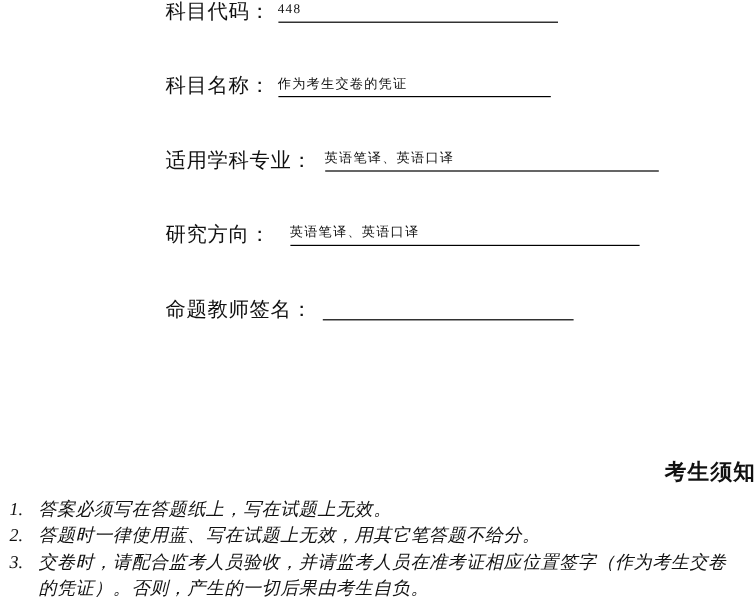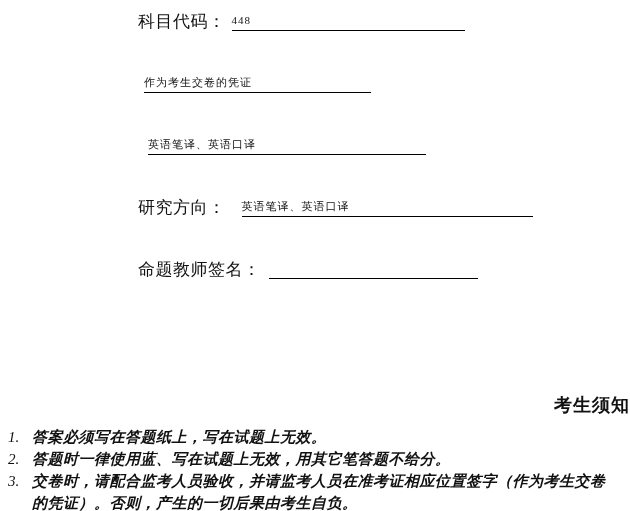--- a/index.html
+++ b/index.html
@@ -11,21 +11,20 @@
     position: relative;
     width: 630px;
     height: 511px;
     background: #ffffff;
     color: #111111;
     font-family: "Liberation Serif", "DejaVu Serif", serif;
     overflow: hidden;
     box-sizing: border-box;
   }
   .form {
-    padding-top: 12px;
     padding-left: 138px;
   }
   .form-row {
     display: flex;
     align-items: flex-end;
     height: 19px;
     margin-bottom: 43px;
     white-space: nowrap;
   }
   .form-row:last-child {
@@ -72,40 +71,41 @@
     display: flex;
     align-items: flex-start;
   }
   .notice-item-number {
     width: 24px;
     flex-shrink: 0;
   }
   .notice-item-text {
     flex: 1;
     letter-spacing: 0.5px;
-    font-weight: bold;
   }
 </style>
 </head>
 <body>
 
 <div class="page">
 
   <div class="form">
 
     <div class="form-row">
       <span class="field-label">科目代码：</span>
       <span class="field-value w1">448</span>
     </div>
 
     <div class="form-row">
+      <span class="field-label">科目名称：</span>
       <span class="field-value w2">作为考生交卷的凭证</span>
     </div>
 
     <div class="form-row">
+      <span class="field-label">适用学科专业：</span>
       <span class="field-value w3">英语笔译、英语口译</span>
     </div>
 
     <div class="form-row">
       <span class="field-label">研究方向：</span>
       <span class="field-value w4">英语笔译、英语口译</span>
     </div>
 
     <div class="form-row">
       <span class="field-label">命题教师签名：</span>

